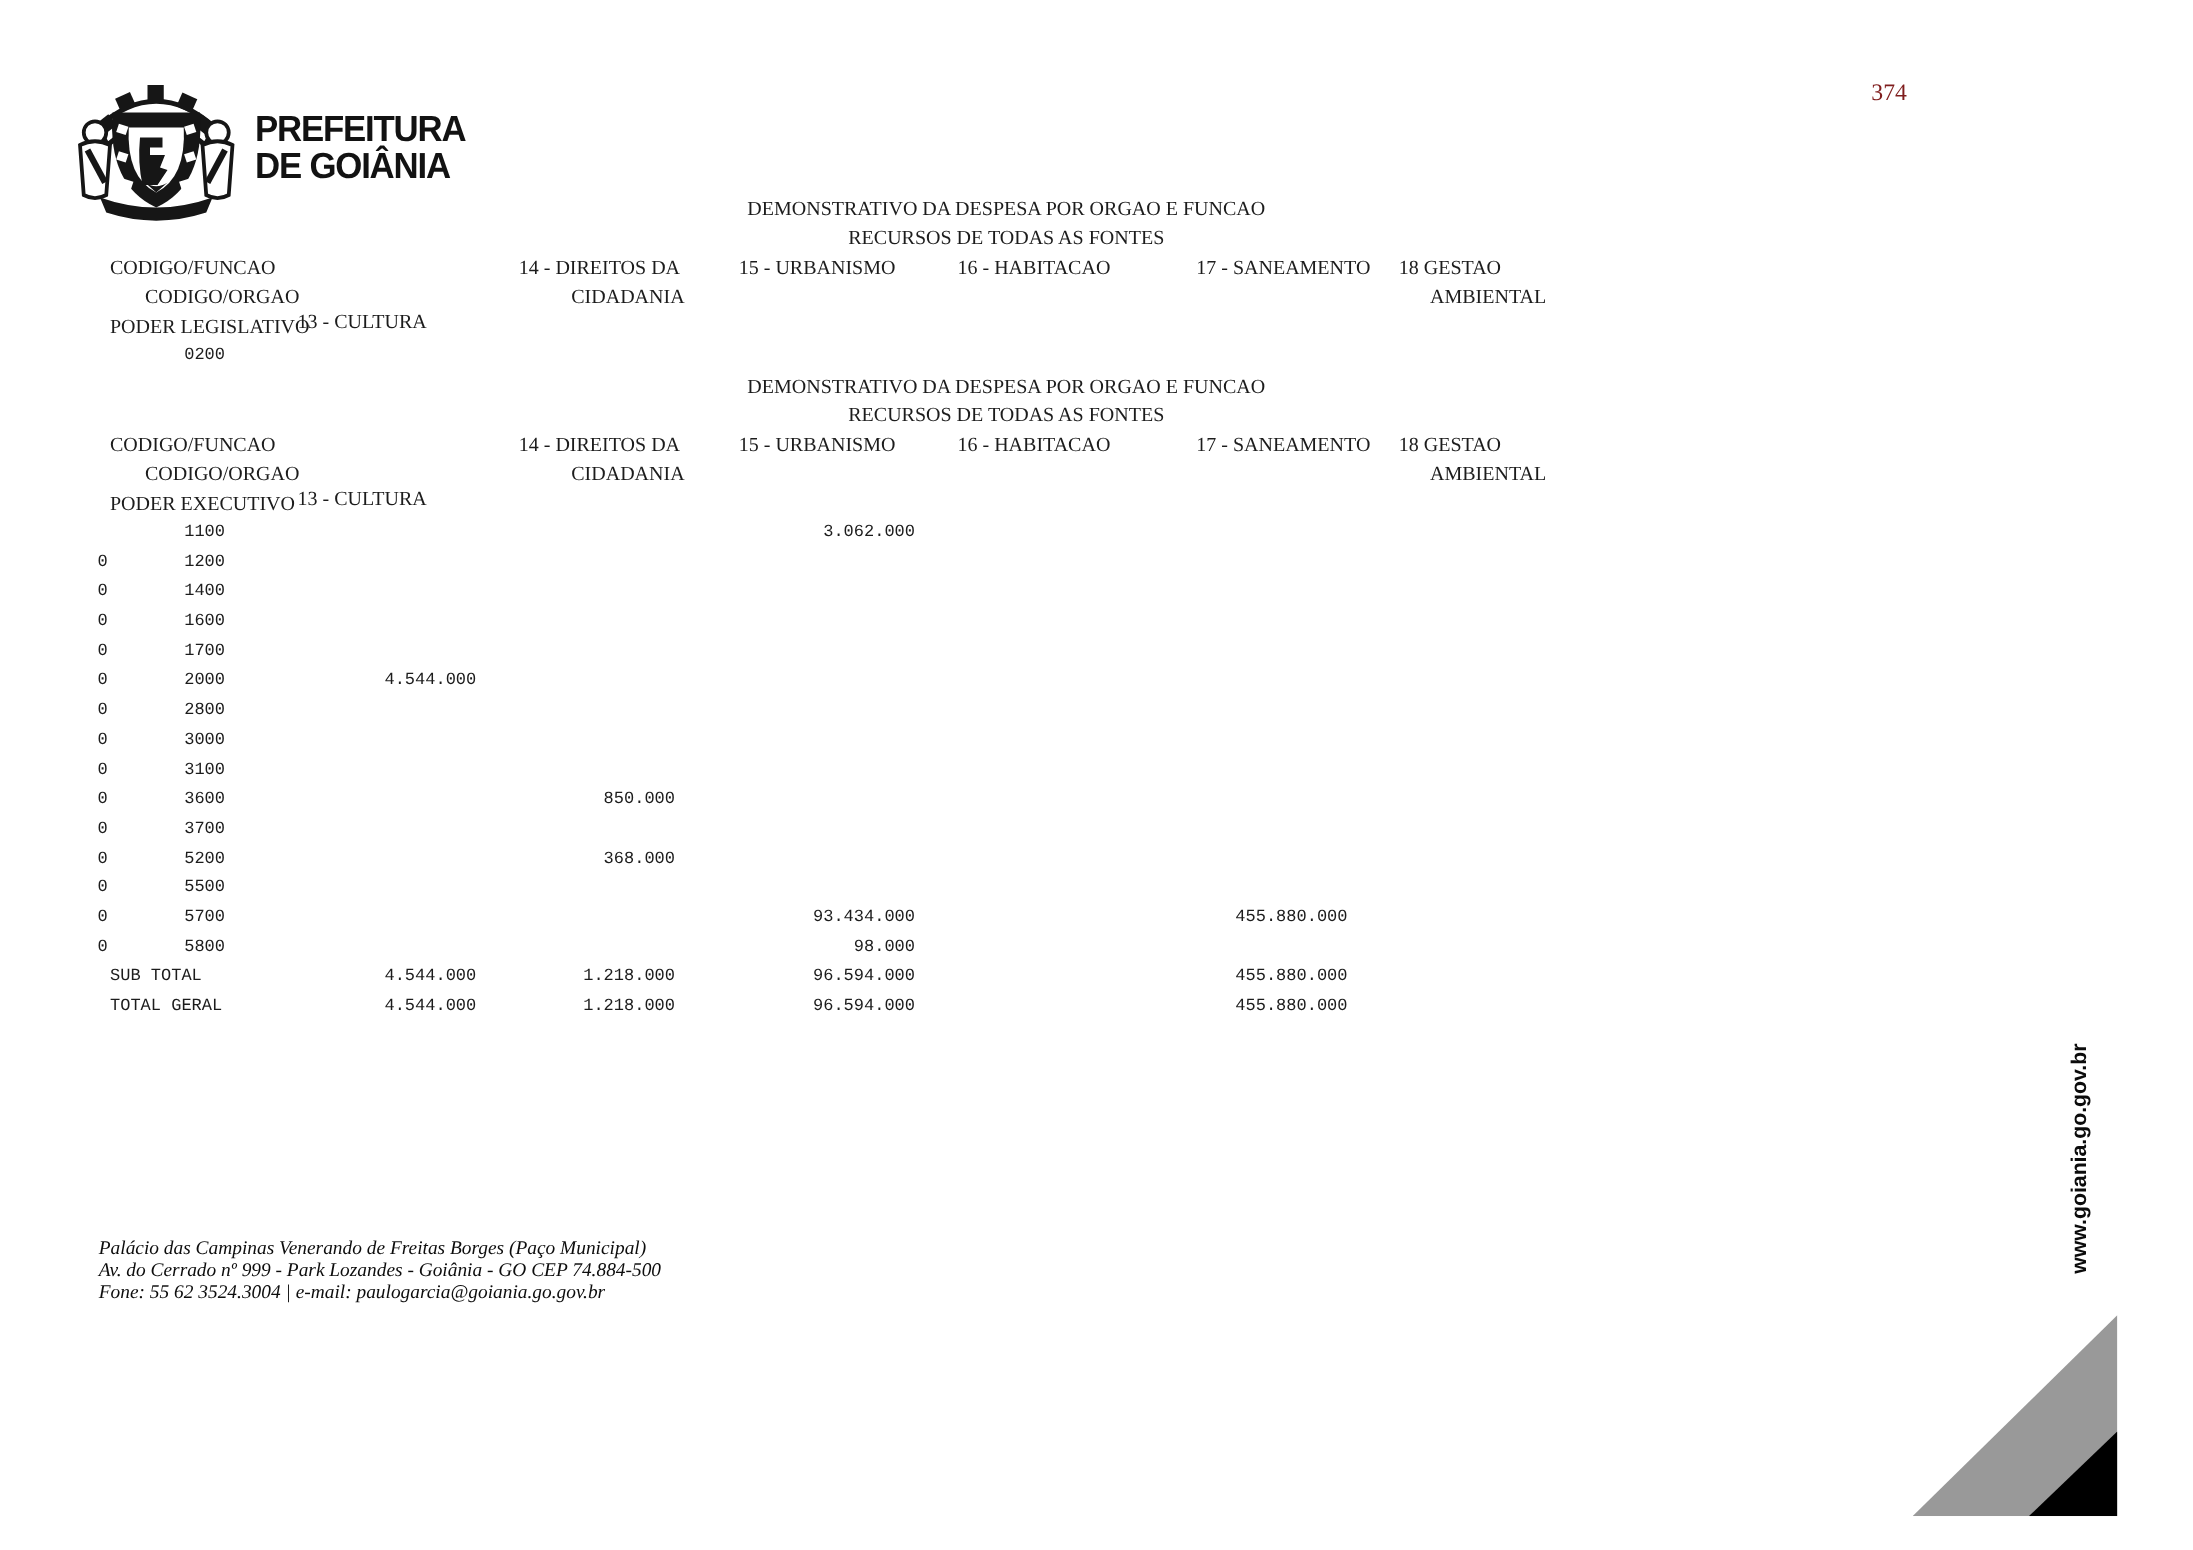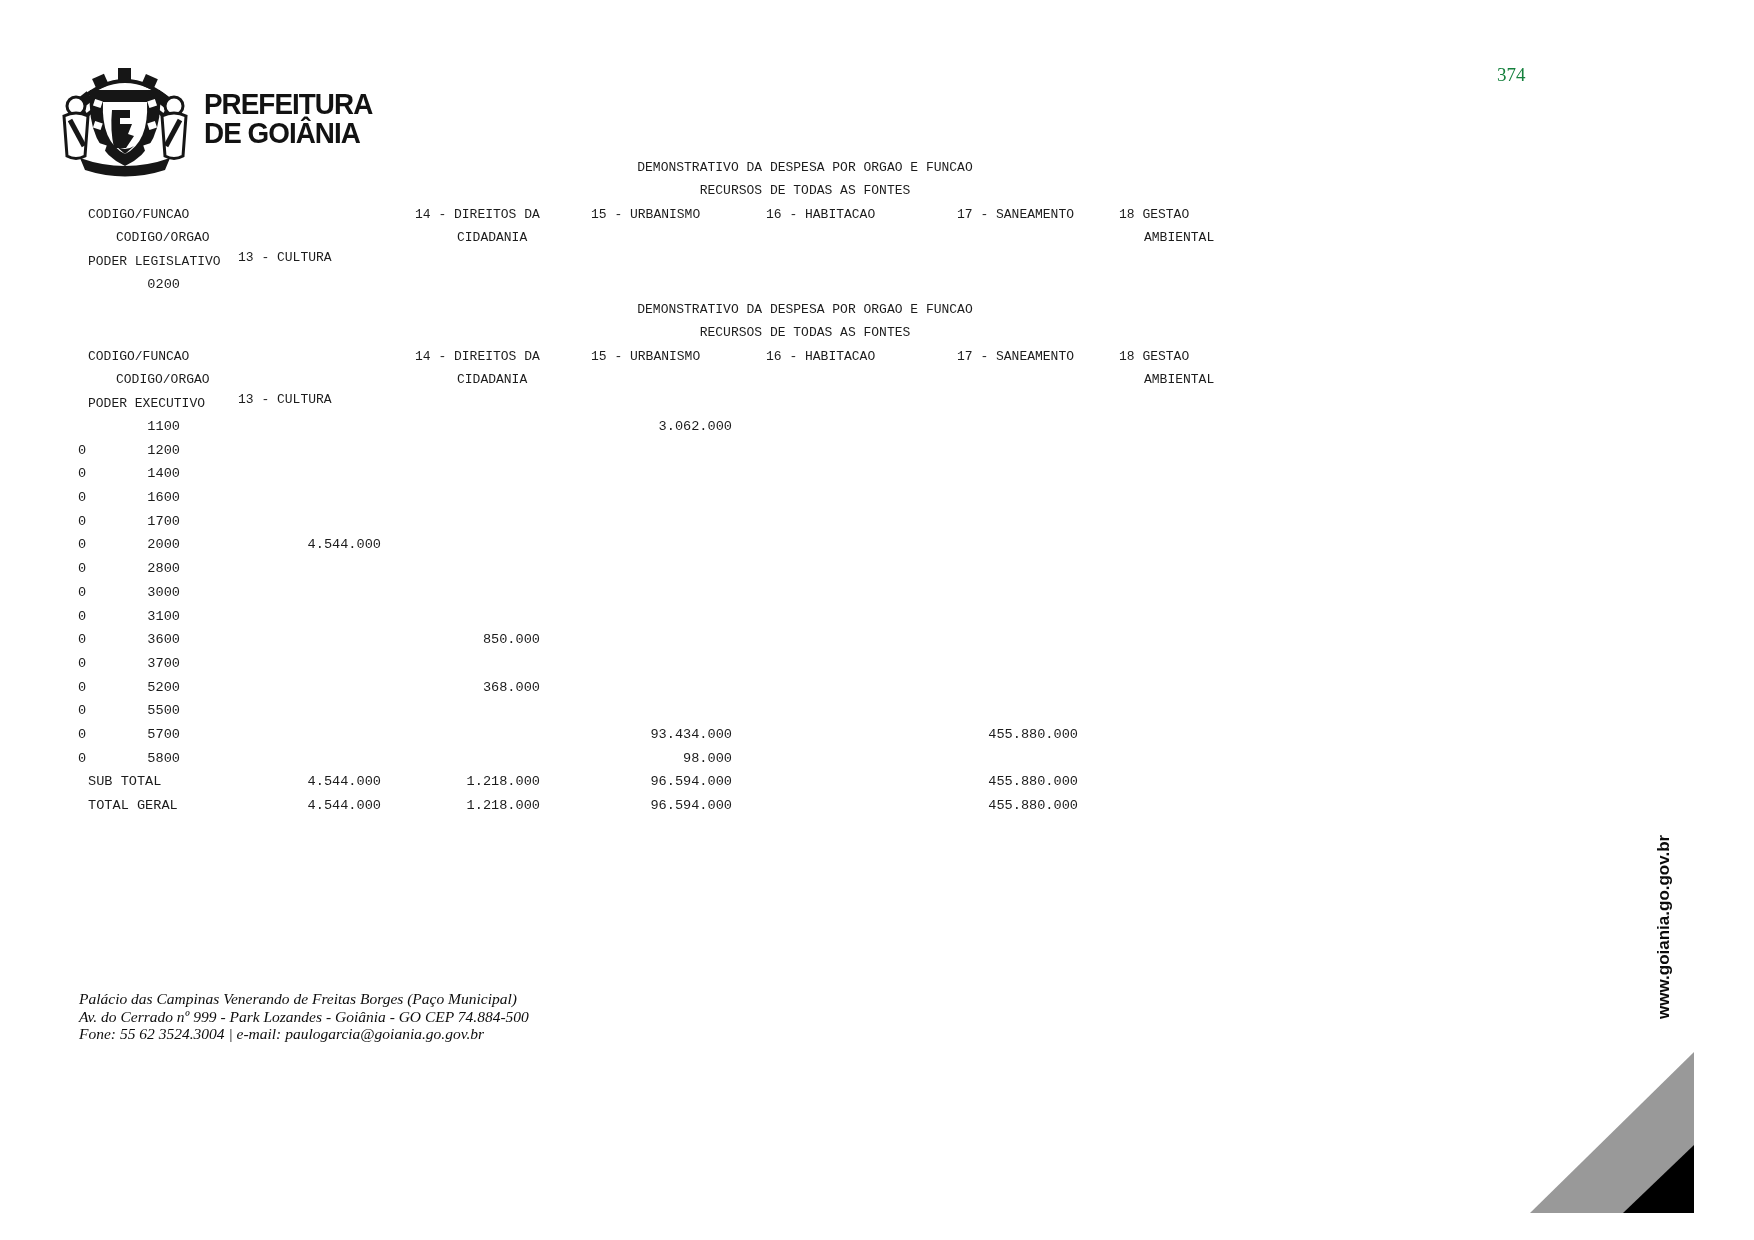--- a/index.html
+++ b/index.html
@@ -7,24 +7,24 @@
         font-family:"Liberation Mono","DejaVu Sans Mono",monospace;color:#1c1c1c;}
 
   
   .crest{position:absolute;left:50px;top:50px;width:150px;height:128px;}
   .wordmark{position:absolute;left:204px;top:90px;font-family:"Liberation Sans","DejaVu Sans",sans-serif;
             font-weight:bold;font-size:29px;line-height:29px;color:#121212;letter-spacing:-1px;
             transform:scaleX(.96);transform-origin:left top;}
 
   
   .pagenum{position:absolute;left:1497px;top:64px;font-family:"Liberation Serif","DejaVu Serif",serif;
-           font-size:19px;color:#15803d;}
-
-  
-  .mono{position:absolute;font-size:13px;line-height:18px;white-space:pre;}
+           font-size:19px;color:#7f1d1d;}
+
+  
+  .mono{position:absolute;font-size:16px;line-height:18px;white-space:pre;font-family:Liberation Serif, serif;}
   .center{left:0;width:1610px;text-align:center;}
   .hcell{position:absolute;top:0;}
   .h-funcao{left:88px;} .h-c13{left:238px;margin-top:43px;} .h-c14{left:415px;} .h-c15{left:591px;}
   .h-c16{left:766px;} .h-c17{left:943px;margin-left:14px;} .h-c18{left:1119px;}
   .h-orgao{left:76px;margin-left:40px;} .h-cidadania{left:457px;} .h-ambiental{left:1144px;}
   .poder{left:88px;}
 
   .rows{position:absolute;left:0;width:1610px;}
   .trow{position:relative;height:23.7px;}
   .cell{position:absolute;top:0;font-size:13.6px;line-height:18px;white-space:pre;}

